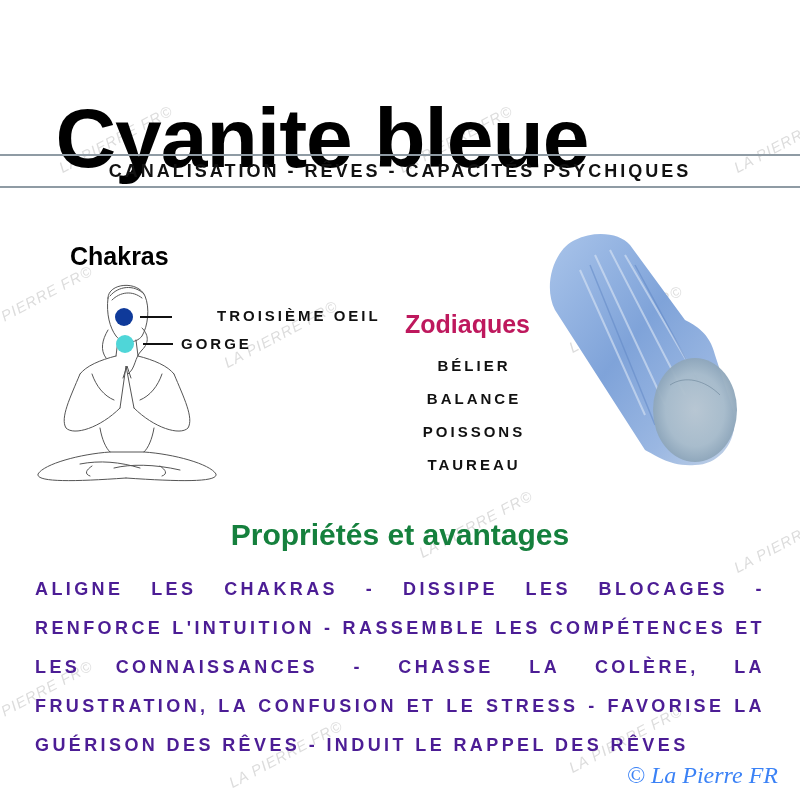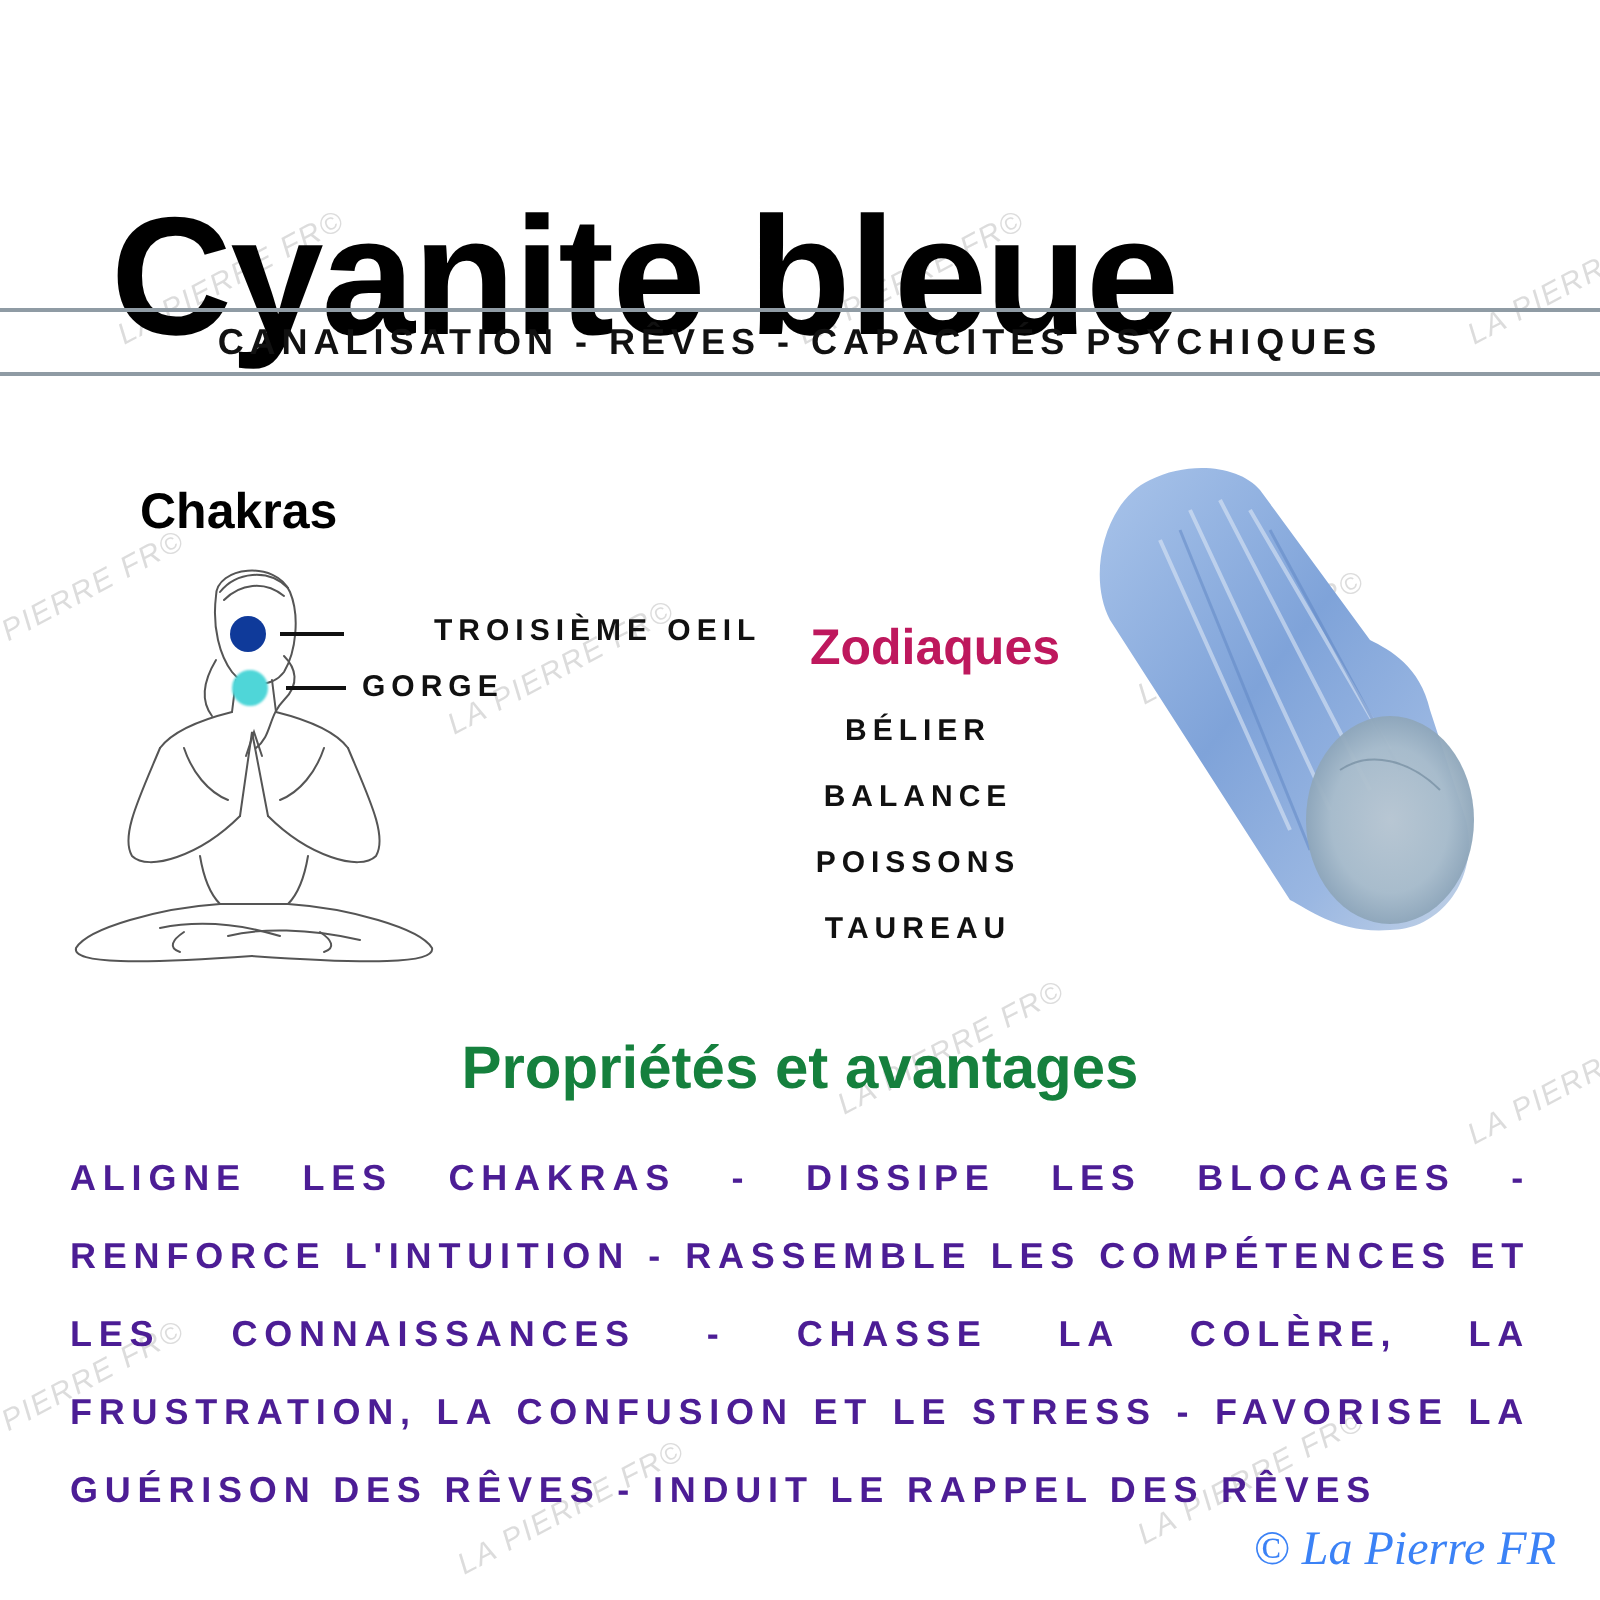--- a/index.html
+++ b/index.html
@@ -38,21 +38,21 @@
     .line-2 { left: 143px; top: 343px; width: 30px; }
     .chakra-label {
       position: absolute; font-weight: bold; font-size: 15px; letter-spacing: 3px; color: #111;
     }
     .label-1 { left: 181px; top: 307px; margin-left: 36px; }
     .label-2 { left: 181px; top: 335px; }
     .zodiac-heading {
       position: absolute; top: 310px; left: 388px; width: 142px; text-align: right;
       font-weight: bold; font-size: 25px; color: #be185d;
     }
-    .zodiac-list { position: absolute; top: 356px; left: 388px; width: 142px; text-align: center; }
+    .zodiac-list { position: absolute; top: 356px; left: 403px; width: 142px; text-align: center; }
     .zodiac-item {
       font-weight: bold; font-size: 15px; letter-spacing: 3px; height: 33px; line-height: 20px; color: #111;
     }
     .stone { position: absolute; left: 535px; top: 225px; width: 215px; height: 250px; }
     .props-heading {
       position: absolute; top: 518px; left: 0; width: 800px; text-align: center;
       font-weight: bold; font-size: 30px; color: #15803d;
     }
     .props-text {
       position: absolute; top: 570px; left: 35px; width: 730px;

